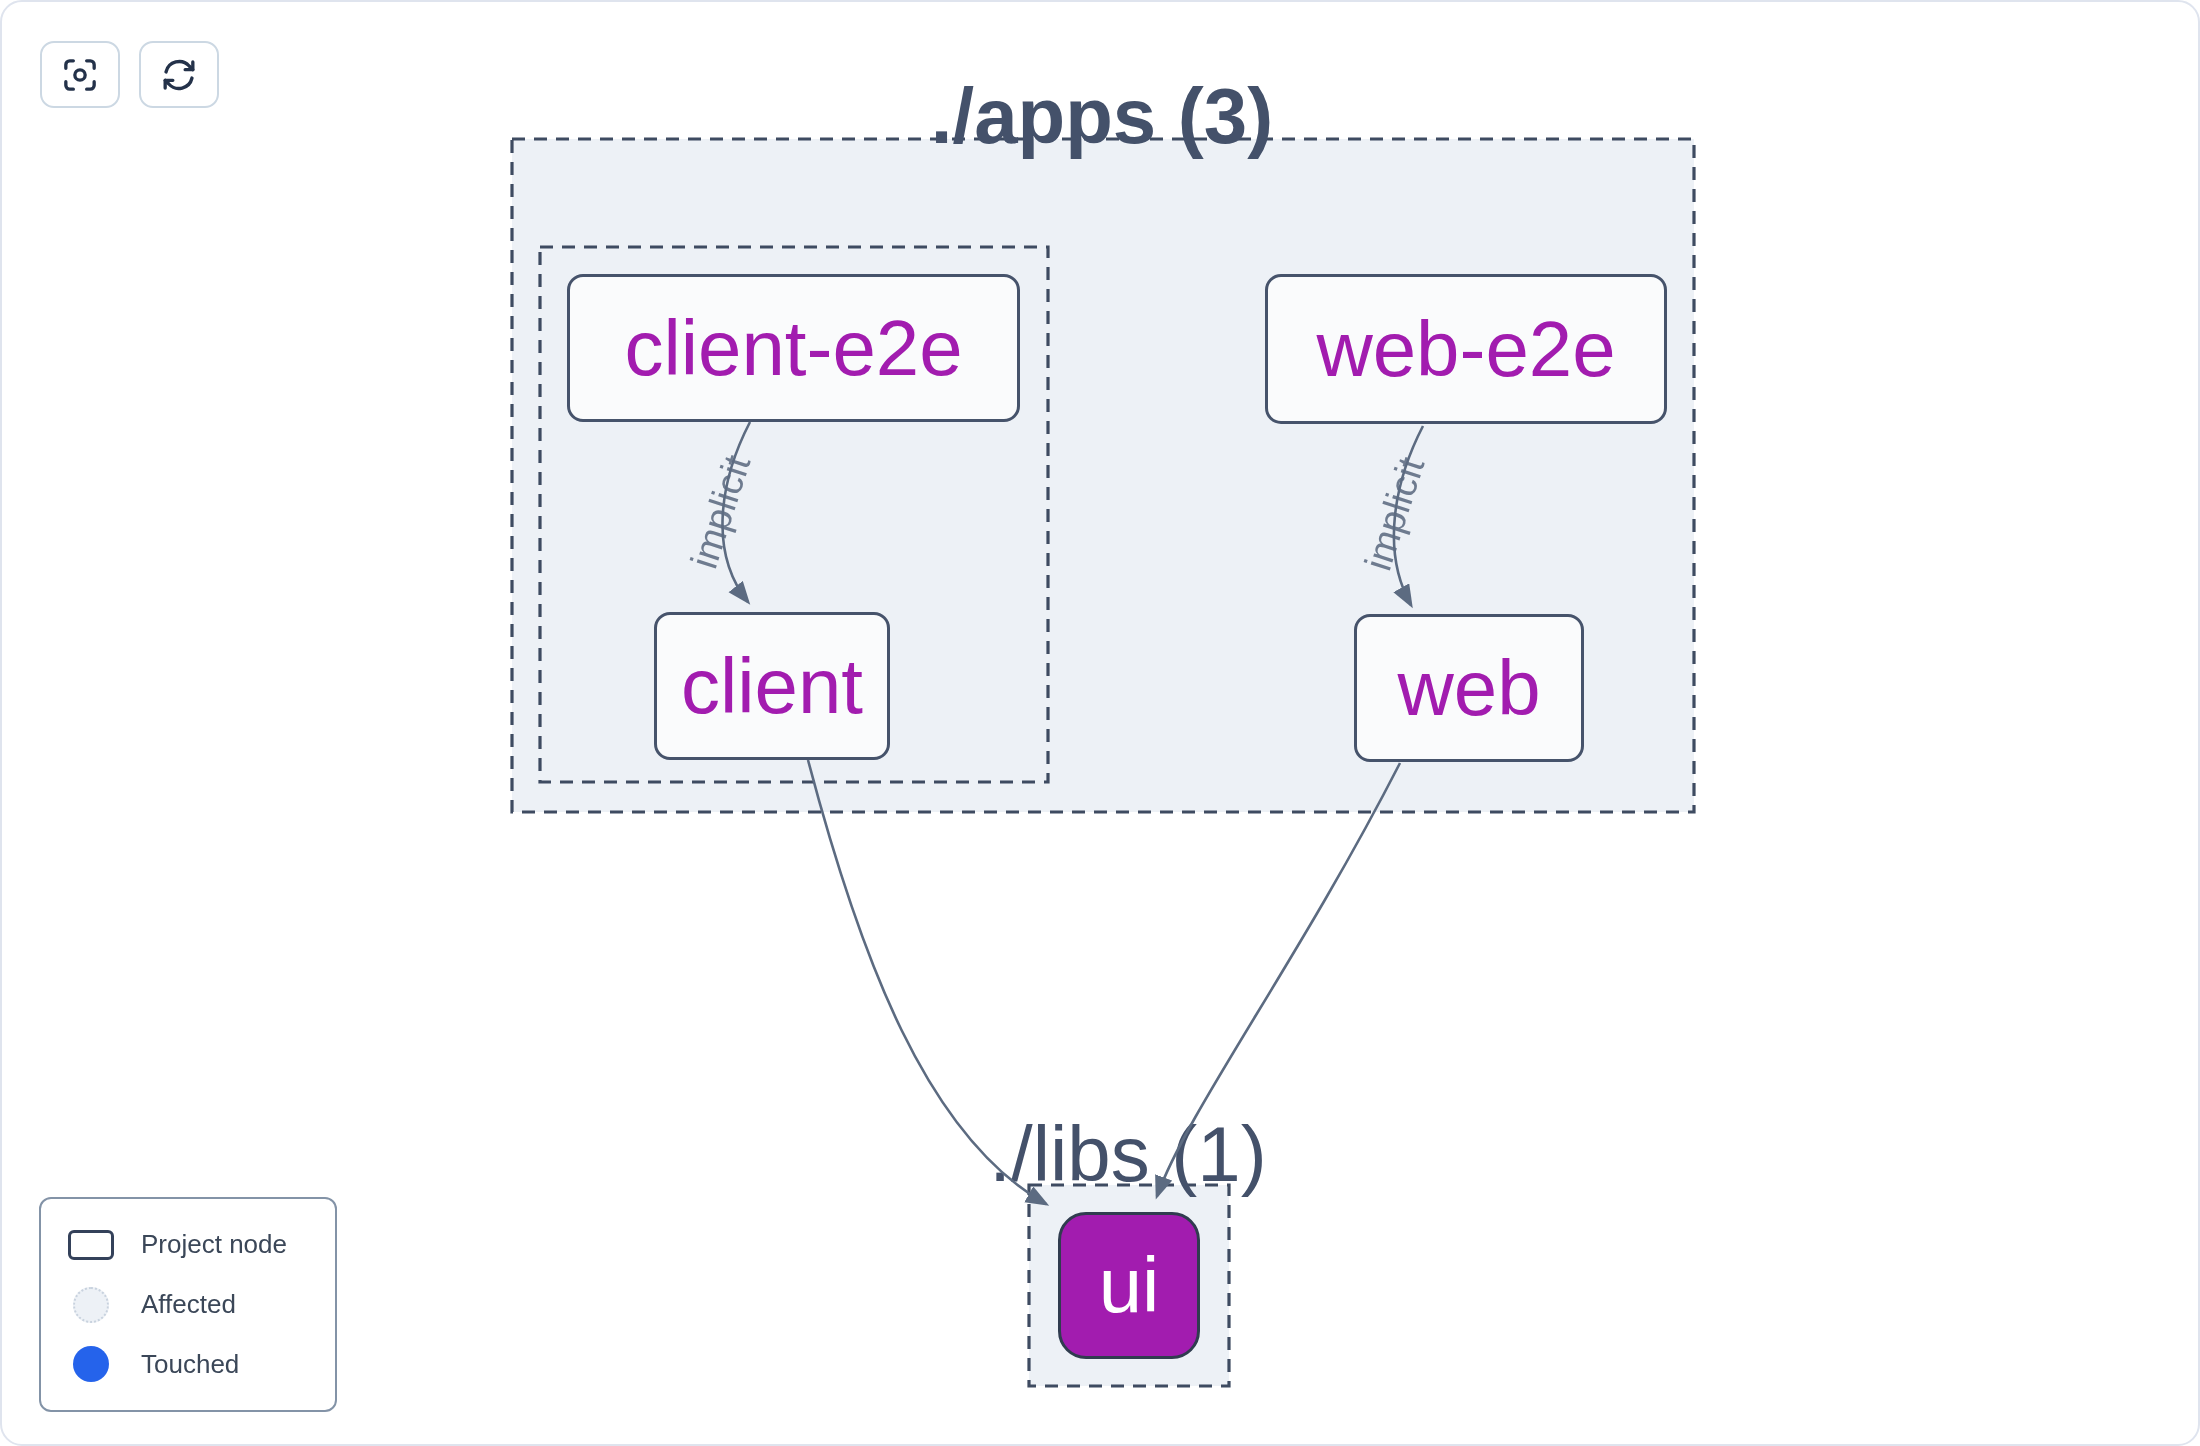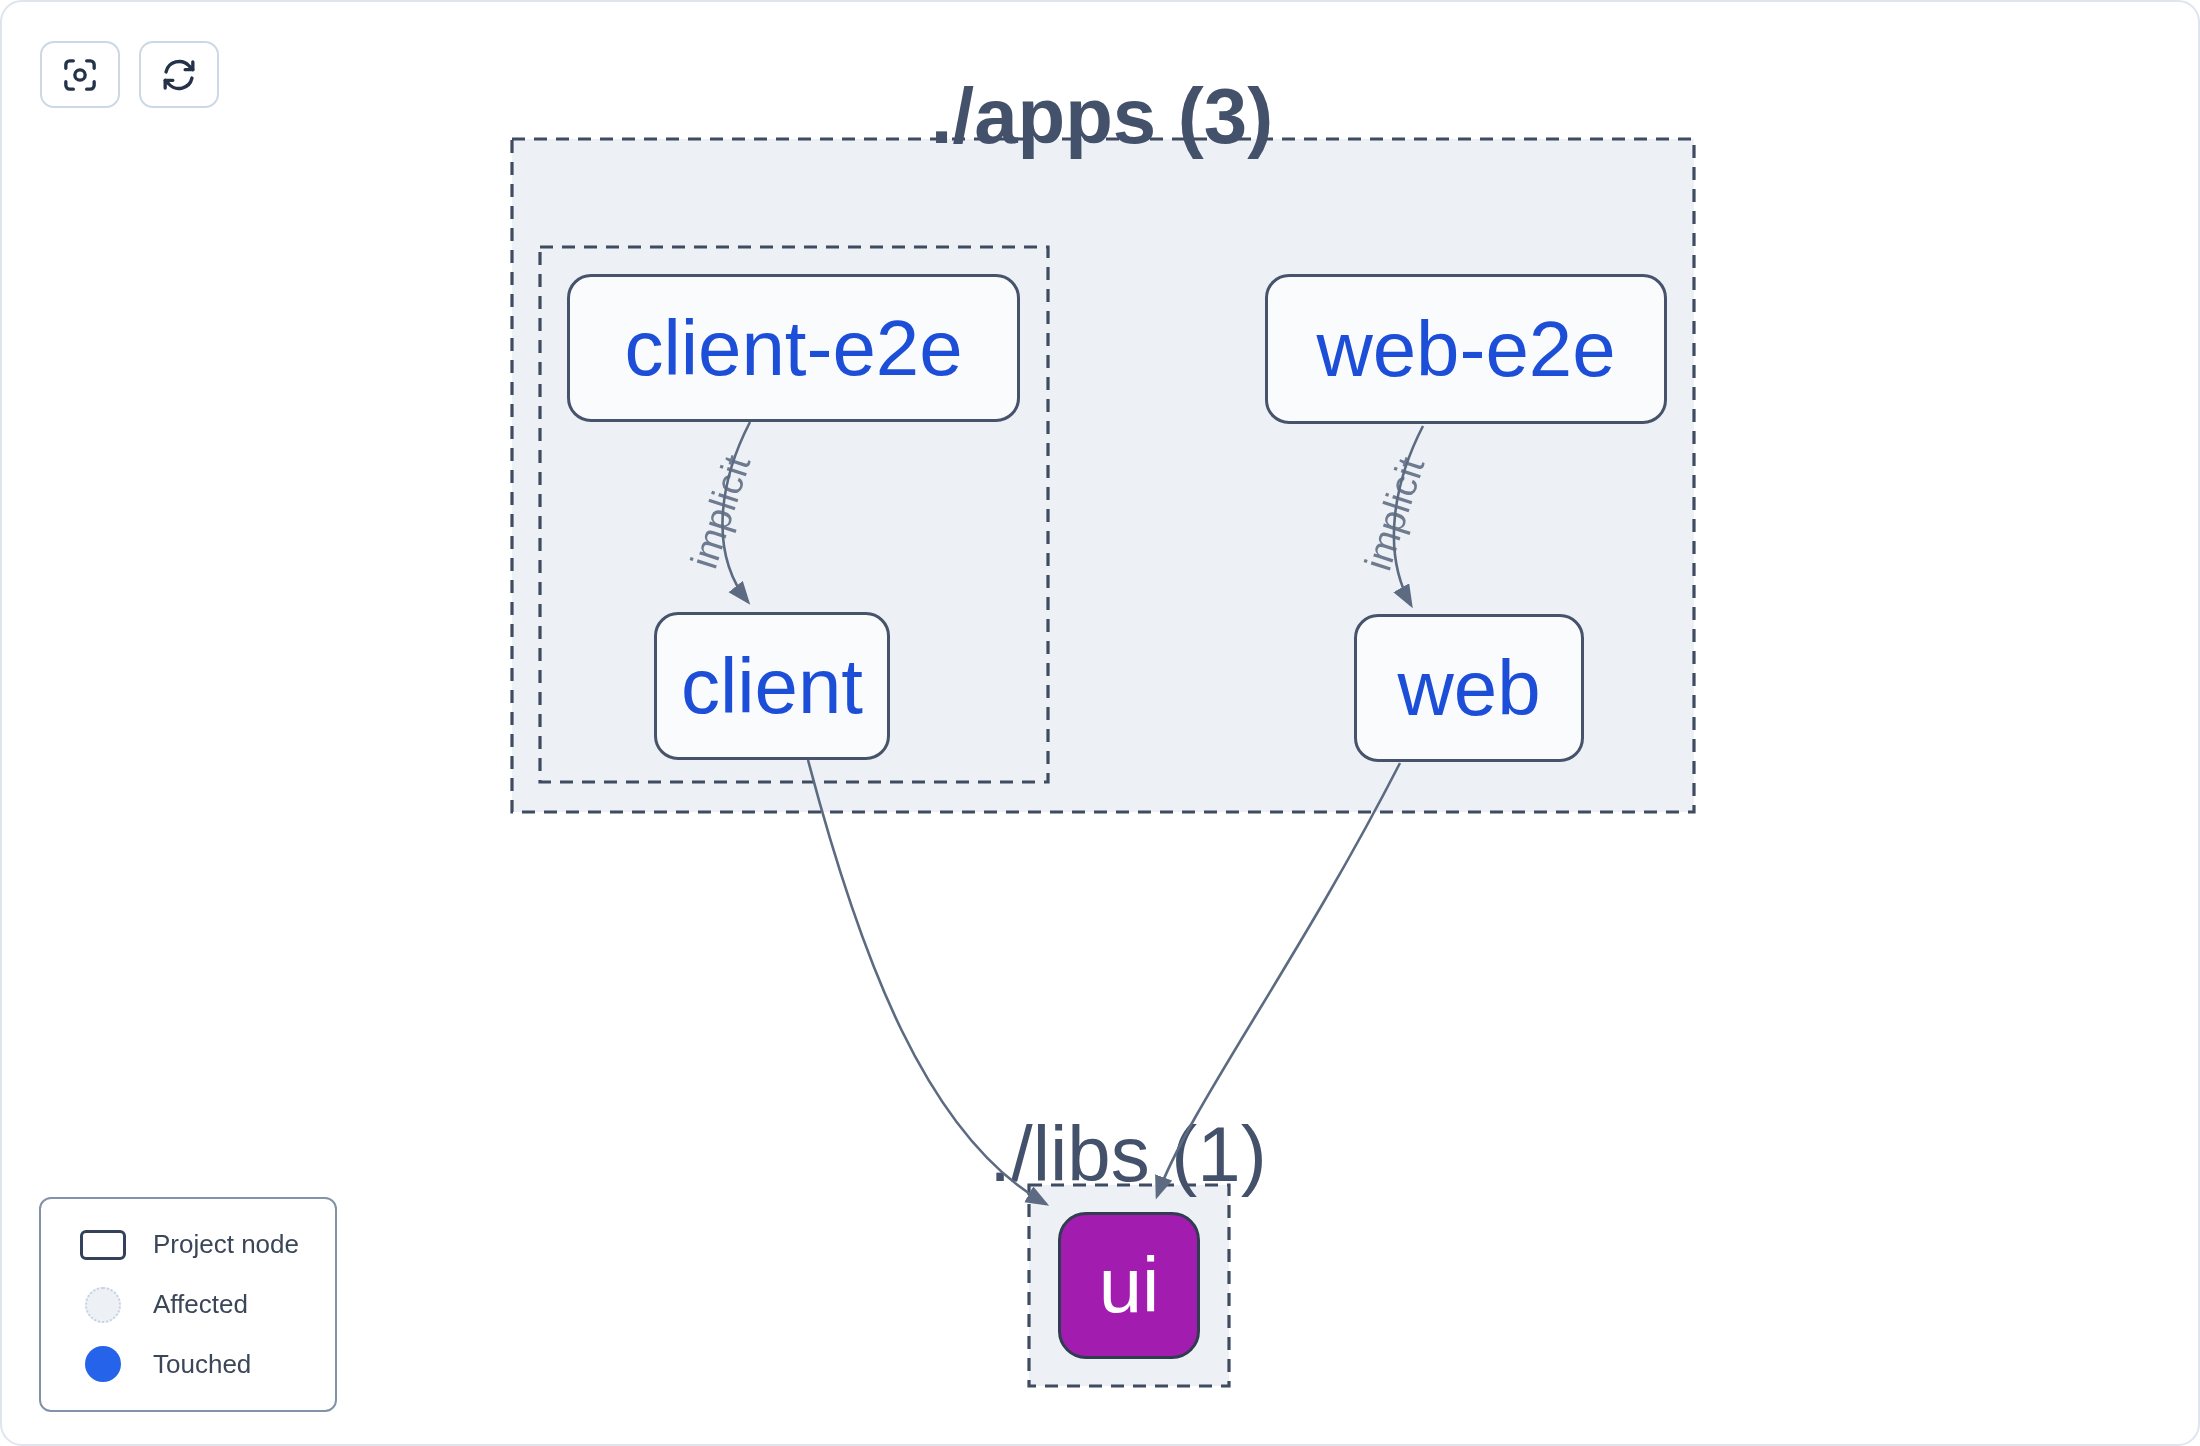--- a/index.html
+++ b/index.html
@@ -14,22 +14,22 @@
 
   
   .group-title{
     position:absolute;transform:translateX(-50%);
     font-size:78px;line-height:1;color:#44516a;white-space:nowrap;z-index:3;
   }
 
   
   .pnode{
     position:absolute;display:flex;align-items:center;justify-content:center;
-    background:#fafbfc;border:3px solid #46536b;border-radius:24px;
-    font-size:78px;color:#1d4ed8;z-index:5;box-sizing:border-box;white-space:nowrap;
+    background:#fafbfc;border:3px solid #46536b;border-radius:16px;
+    font-size:78px;color:#a21caf;z-index:5;box-sizing:border-box;white-space:nowrap;
   }
   .pnode.touched{background:#a21caf;border-color:#303c4f;color:#ffffff;border-radius:28px;}
 
   
   .edge-label{
     position:absolute;font-size:38px;color:#6e7b8f;z-index:6;white-space:nowrap;
     transform:translate(-50%,-50%) rotate(-72deg);
   }
 
   
@@ -37,21 +37,21 @@
   .tool-btn{
     width:80px;height:67px;background:#ffffff;border:2px solid #ccd8e3;border-radius:14px;
     display:flex;align-items:center;justify-content:center;cursor:pointer;box-sizing:border-box;
   }
   .tool-btn svg{width:40px;height:40px;stroke:#24324a;fill:none;stroke-width:2;stroke-linecap:round;stroke-linejoin:round;}
 
   
   .legend{
     position:absolute;left:37px;top:1195px;width:298px;height:215px;z-index:10;
     background:#ffffff;border:2px solid #8393a7;border-radius:12px;box-sizing:border-box;
-    display:flex;flex-direction:column;justify-content:space-evenly;padding:8px 12px;
+    display:flex;flex-direction:column;justify-content:space-evenly;padding:8px 0;
   }
   .legend-row{display:flex;align-items:center;height:44px;}
   .legend-swatch-col{width:100px;display:flex;align-items:center;justify-content:center;flex:0 0 auto;}
   .legend-label{font-size:26px;color:#3b4758;}
   .sw-project{width:46px;height:30px;border:3px solid #34415a;border-radius:6px;background:#ffffff;box-sizing:border-box;}
   .sw-composite{width:36px;height:36px;border:3px dashed #34415a;border-radius:50%;background:#ffffff;box-sizing:border-box;}
   .sw-affected{width:36px;height:36px;border:2px dotted #c8d2de;border-radius:50%;background:#edf1f6;box-sizing:border-box;}
   .sw-touched{width:36px;height:36px;border-radius:50%;background:#2563eb;}
 </style>
 </head>

